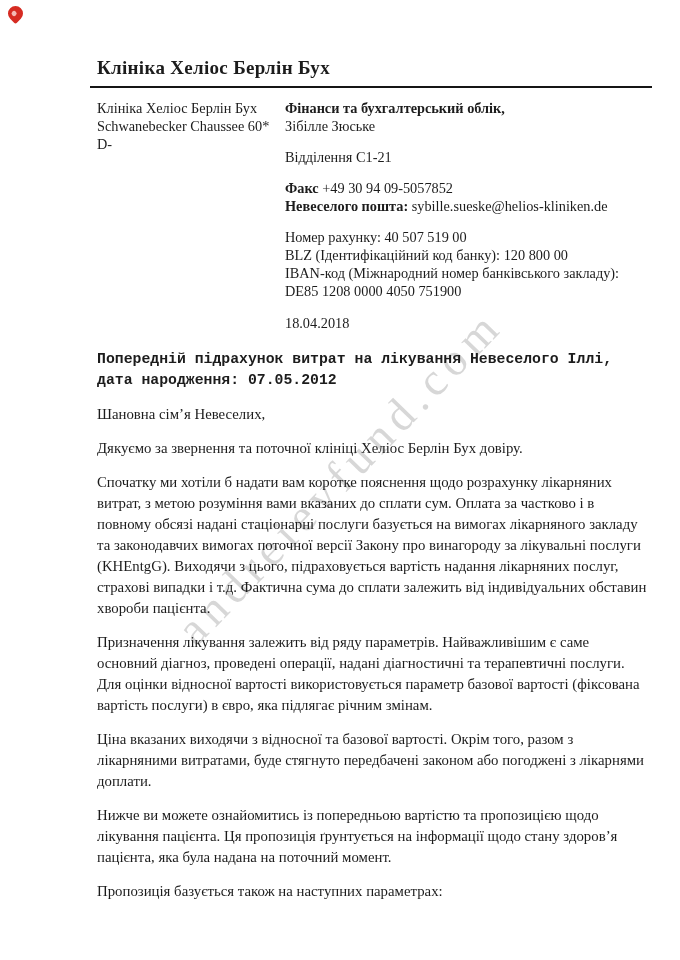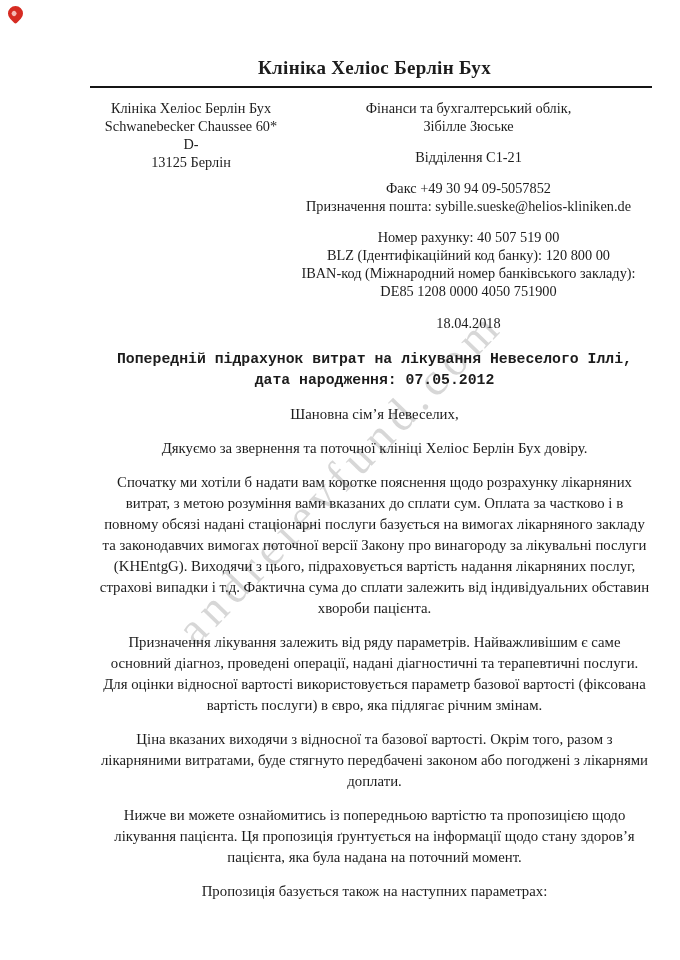--- a/index.html
+++ b/index.html
@@ -32,37 +32,37 @@
     text-align:center;
     transform:rotate(-46deg);
     transform-origin:center center;
     font-size:46px;
     letter-spacing:7px;
     color:rgba(150,150,150,0.38);
     white-space:nowrap;
     pointer-events:none;
     z-index:0;
   }
-  .content{position:relative;z-index:1;text-align:center;}
+  .content{position:relative;z-index:1;}
   h1.title{
     margin:0 0 6px 0;
     font-size:19px;
     line-height:24px;
     font-weight:bold;
     letter-spacing:0.3px;
   }
   .rule{
     height:2px;background:#151515;border:0;margin:0 0 11px -7px;
   }
   .letterhead{display:flex;font-size:14.3px;line-height:18px;}
   .sender{width:188px;flex:none;}
   .recipient{flex:1;}
   .lh-line{min-height:18px;}
   .gap{height:13px;}
-  .bold{font-weight:normal;}
+  .bold{font-weight:bold;}
   .date-line{margin-top:14px;}
   .bodytext{font-size:14.8px;line-height:21px;margin-top:17px;}
   .subject{font-weight:bold;margin:0 0 13px 0;font-family:Liberation Mono, monospace;}
   p.para{margin:0 0 13px 0;}
 </style>
 </head>
 <body>
 
 <div class="page">
 
@@ -73,35 +73,34 @@
   <div class="content">
 
     <h1 class="title">Клініка Хеліос Берлін Бух</h1>
     <div class="rule"></div>
 
     <div class="letterhead">
 
       <div class="sender">
         <div class="lh-line">Клініка Хеліос Берлін Бух</div>
         <div class="lh-line">Schwanebecker Chaussee 60* D-</div>
-        <div class="lh-line">13125 Берлін</div>
       </div>
 
       <div class="recipient">
         <div class="lh-line bold">Фінанси та бухгалтерський облік,</div>
         <div class="lh-line">Зібілле Зюське</div>
 
         <div class="gap"></div>
 
         <div class="lh-line">Відділення C1-21</div>
 
         <div class="gap"></div>
 
         <div class="lh-line"><span class="bold">Факс</span><span> +49 30 94 09-5057852</span></div>
-        <div class="lh-line"><span class="bold">Призначення пошта:</span><span> sybille.sueske@helios-kliniken.de</span></div>
+        <div class="lh-line"><span class="bold">Невеселого пошта:</span><span> sybille.sueske@helios-kliniken.de</span></div>
 
         <div class="gap"></div>
 
         <div class="lh-line">Номер рахунку: 40 507 519 00</div>
         <div class="lh-line">BLZ (Ідентифікаційний код банку): 120 800 00</div>
         <div class="lh-line">IBAN-код (Міжнародний номер банківського закладу):</div>
         <div class="lh-line">DE85 1208 0000 4050 751900</div>
 
         <div class="lh-line date-line">18.04.2018</div>
       </div>

